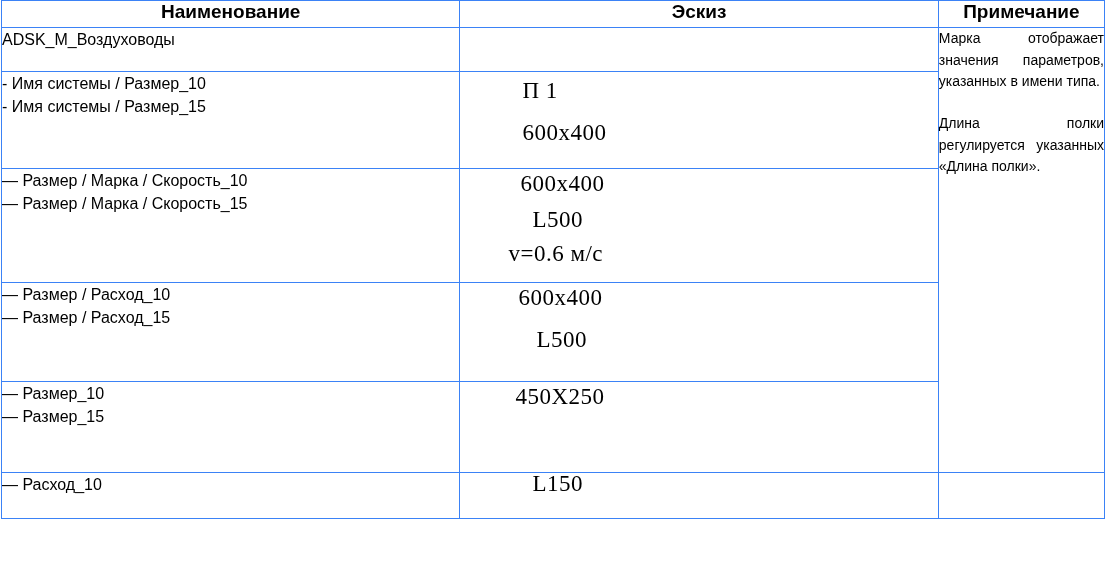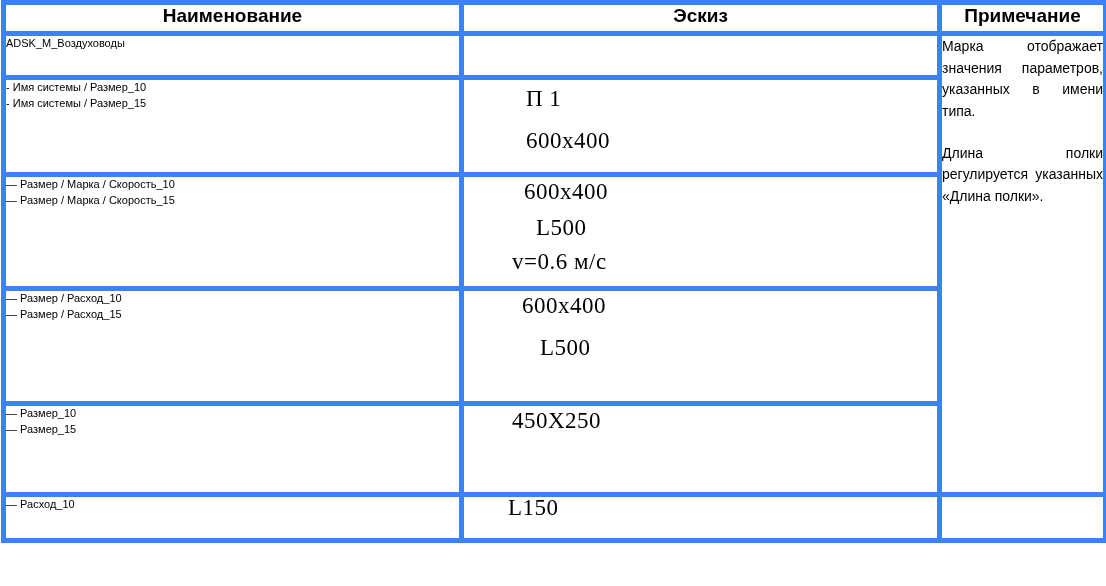--- a/index.html
+++ b/index.html
@@ -20,40 +20,40 @@
     height: 586px;
     box-sizing: border-box;
   }
   table.spec {
     border-collapse: collapse;
     width: 1104px;
     margin: 0 1px;
     table-layout: fixed;
   }
   table.spec td, table.spec th {
-    border: 5px solid #3b82f6;
+    border: 1px solid #3b82f6;
     vertical-align: top;
     padding: 0;
   }
   .col-name  { width: 458px; }
   .col-sketch{ width: 478px; }
   .col-note  { width: 166px; }
 
   thead th {
     text-align: center;
     font-size: 19px;
     font-weight: bold;
     padding: 4px 0 6px 0;
     height: 26px;
     vertical-align: middle;
   }
 
   .name-cell {
     padding: 6px 0 6px 10px;
-    font-size: 11px;
+    font-size: 16px;
     line-height: 1.45;
   }
   .name-cell .line { white-space: nowrap; }
 
   .sketch-cell {
     position: relative;
     padding: 0;
   }
   .sketch {
     position: relative;
@@ -84,21 +84,21 @@
   }
   .note-cell p {
     margin: 0 0 0 0;
     text-align: justify;
   }
   .note-cell p.gap { margin-top: 20px; }
 
   .r1 { height: 44px; }
   .r2 { height: 97px; }
   .r3 { height: 114px; }
-  .r4 { height: 115px; }
+  .r4 { height: 99px; }
   .r5 { height: 91px; }
   .r6 { height: 46px; }
 </style>
 </head>
 <body>
 
 <div class="sheet">
   <table class="spec">
     <colgroup>
       <col class="col-name">
@@ -179,35 +179,35 @@
       <tr class="r5">
         <td class="name-cell">
           <div class="line">— Размер_10</div>
           <div class="line">— Размер_15</div>
         </td>
         <td class="sketch-cell">
           <div class="sketch">
             <svg viewBox="0 0 478 91" preserveAspectRatio="none">
               <polyline points="10,80 48,36 200,36" fill="none" stroke="#000" stroke-width="1.4"></polyline>
             </svg>
-            <div class="stext" style="left:48px; top:2px;">450X250</div>
+            <div class="stext" style="left:55px; top:2px;">450X250</div>
           </div>
         </td>
       </tr>
 
       <tr class="r6">
         <td class="name-cell">
           <div class="line">— Расход_10</div>
         </td>
         <td class="sketch-cell">
           <div class="sketch">
             <svg viewBox="0 0 478 63" preserveAspectRatio="none">
               <polyline points="20,62 54,30 162,30" fill="none" stroke="#000" stroke-width="1.4"></polyline>
             </svg>
-            <div class="stext" style="left:44px; top:-2px;">L150</div>
+            <div class="stext" style="left:72px; top:-2px;">L150</div>
           </div>
         </td>
         <td class="note-cell"></td>
       </tr>
 
     </tbody>
   </table>
 </div>
 
 </body></html>

